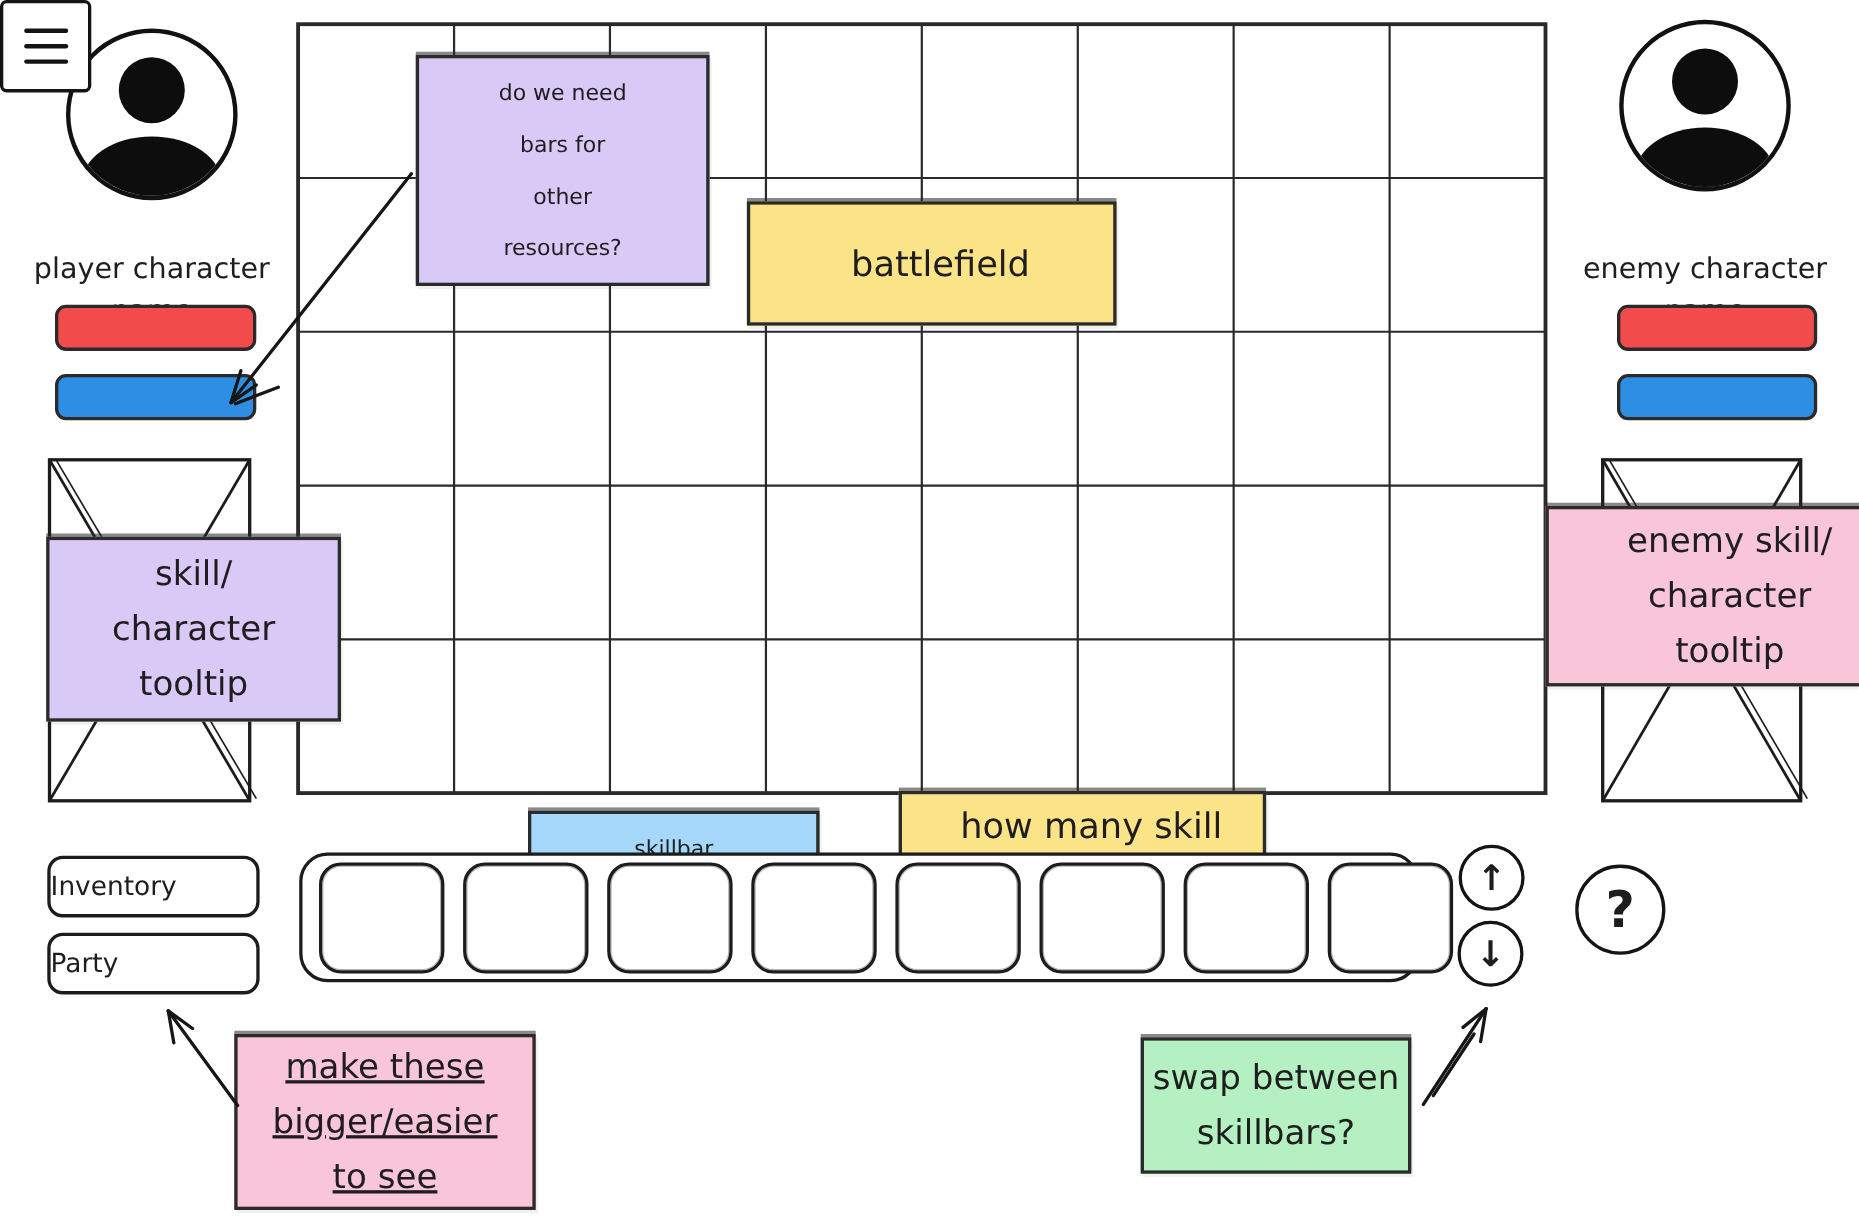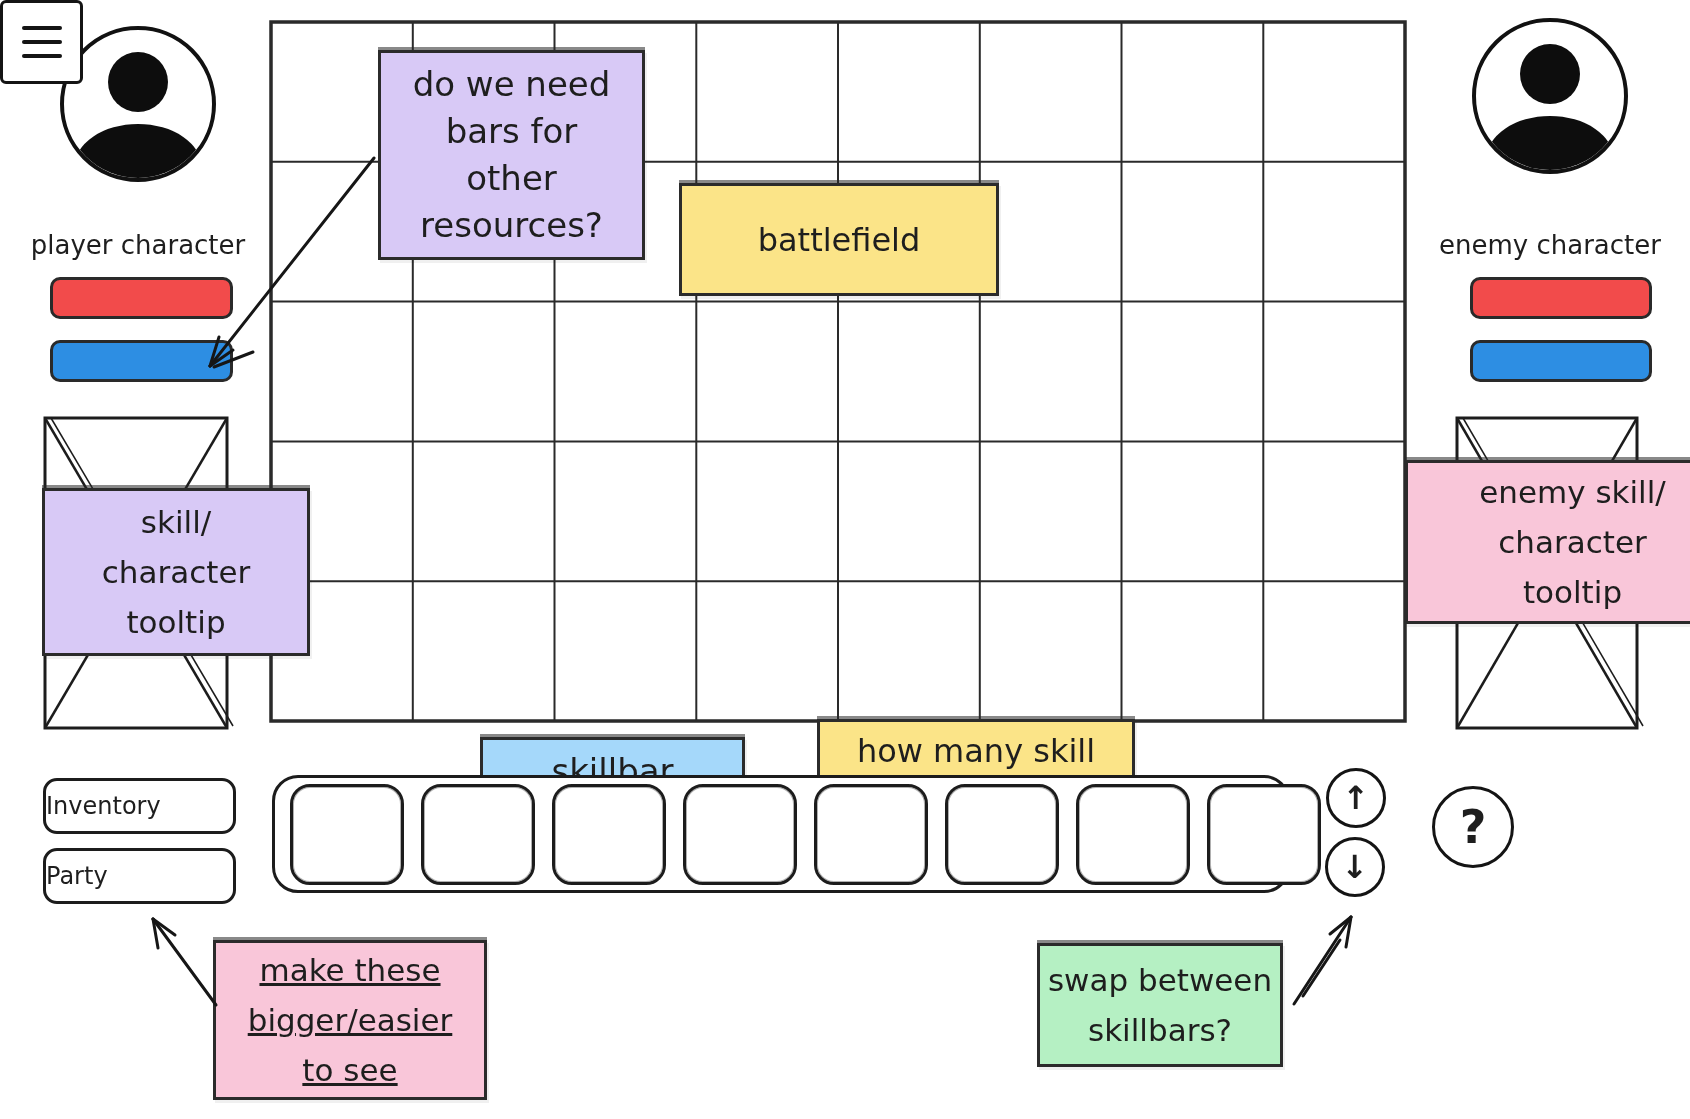--- a/index.html
+++ b/index.html
@@ -12,23 +12,23 @@
   #base-svg{z-index:1;}
   #arrow-svg{z-index:3;pointer-events:none;}
 
   
   .note{
     position:absolute;z-index:2;border:3px solid #2b2b2b;
     display:flex;flex-direction:column;align-items:center;justify-content:center;
     text-align:center;box-shadow:0 -3px 0 0 rgba(40,40,40,0.55), 2px 3px 0 0 rgba(0,0,0,0.06);
   }
   .note .ln{display:block;}
-  .f30{font-size:34px;line-height:47px;}
+  .f30{font-size:20px;line-height:47px;}
   .f31{font-size:31px;line-height:50px;}
-  .f32{font-size:32px;line-height:50px;}
+  .f32{font-size:32px;line-height:50px;padding-left:16px;}
 
   
   .bar{position:absolute;z-index:2;height:36px;width:177px;border:3px solid #2a2a2a;border-radius:10px;}
 
   
   .char-name{position:absolute;z-index:2;width:260px;text-align:center;font-size:26px;line-height:38px;}
 
   
   .wire-btn{
     position:absolute;z-index:2;width:187px;height:50px;background:#fff;

